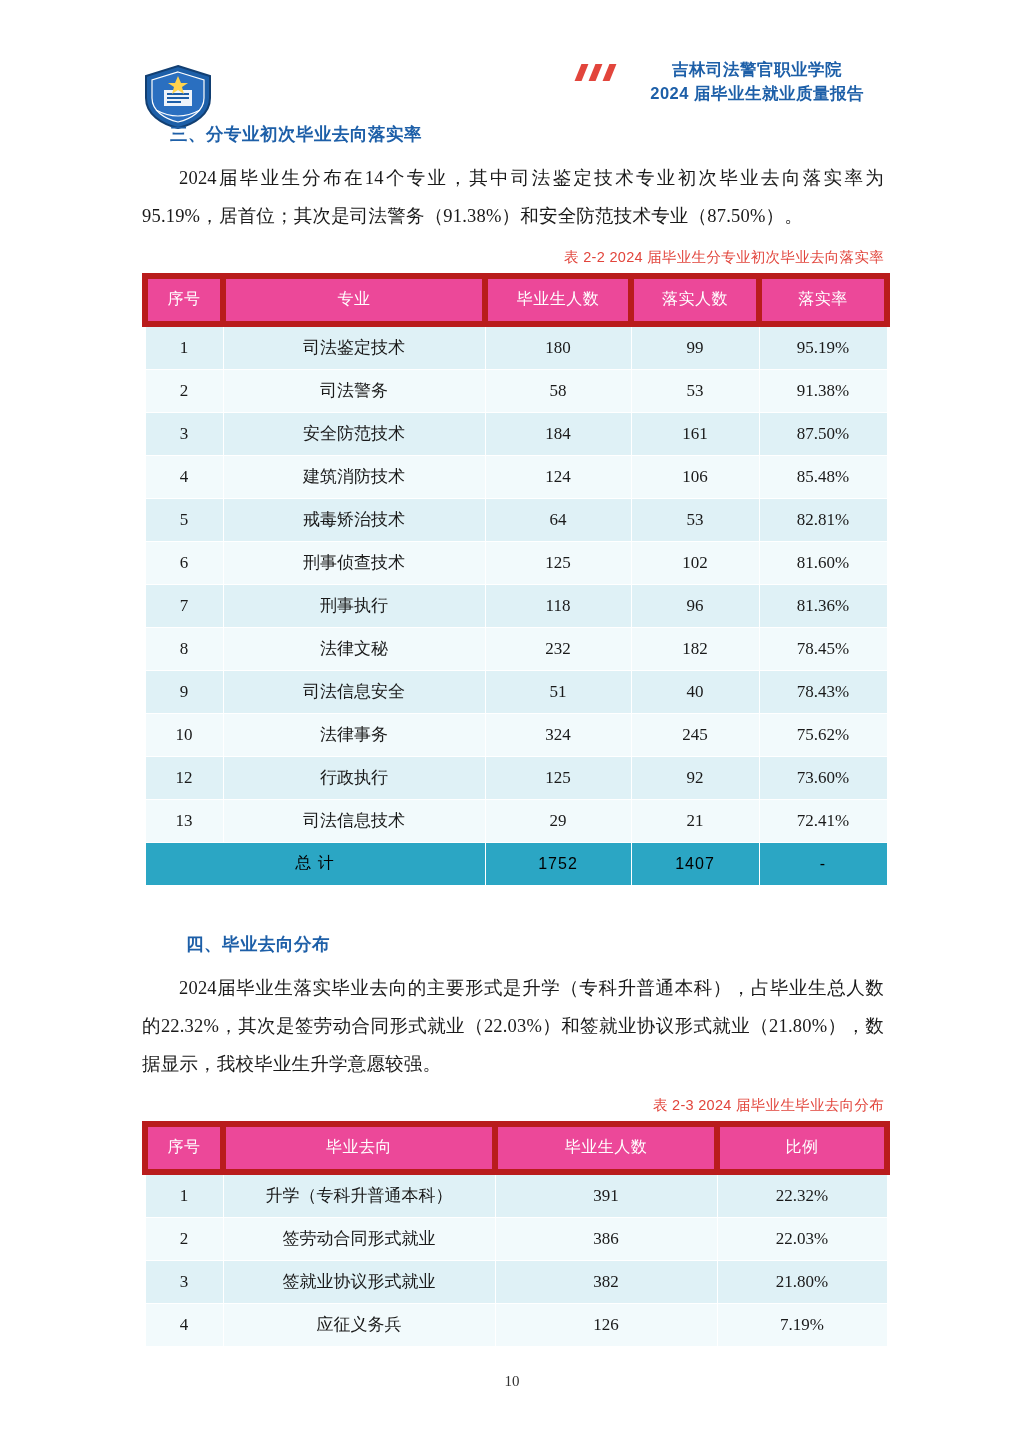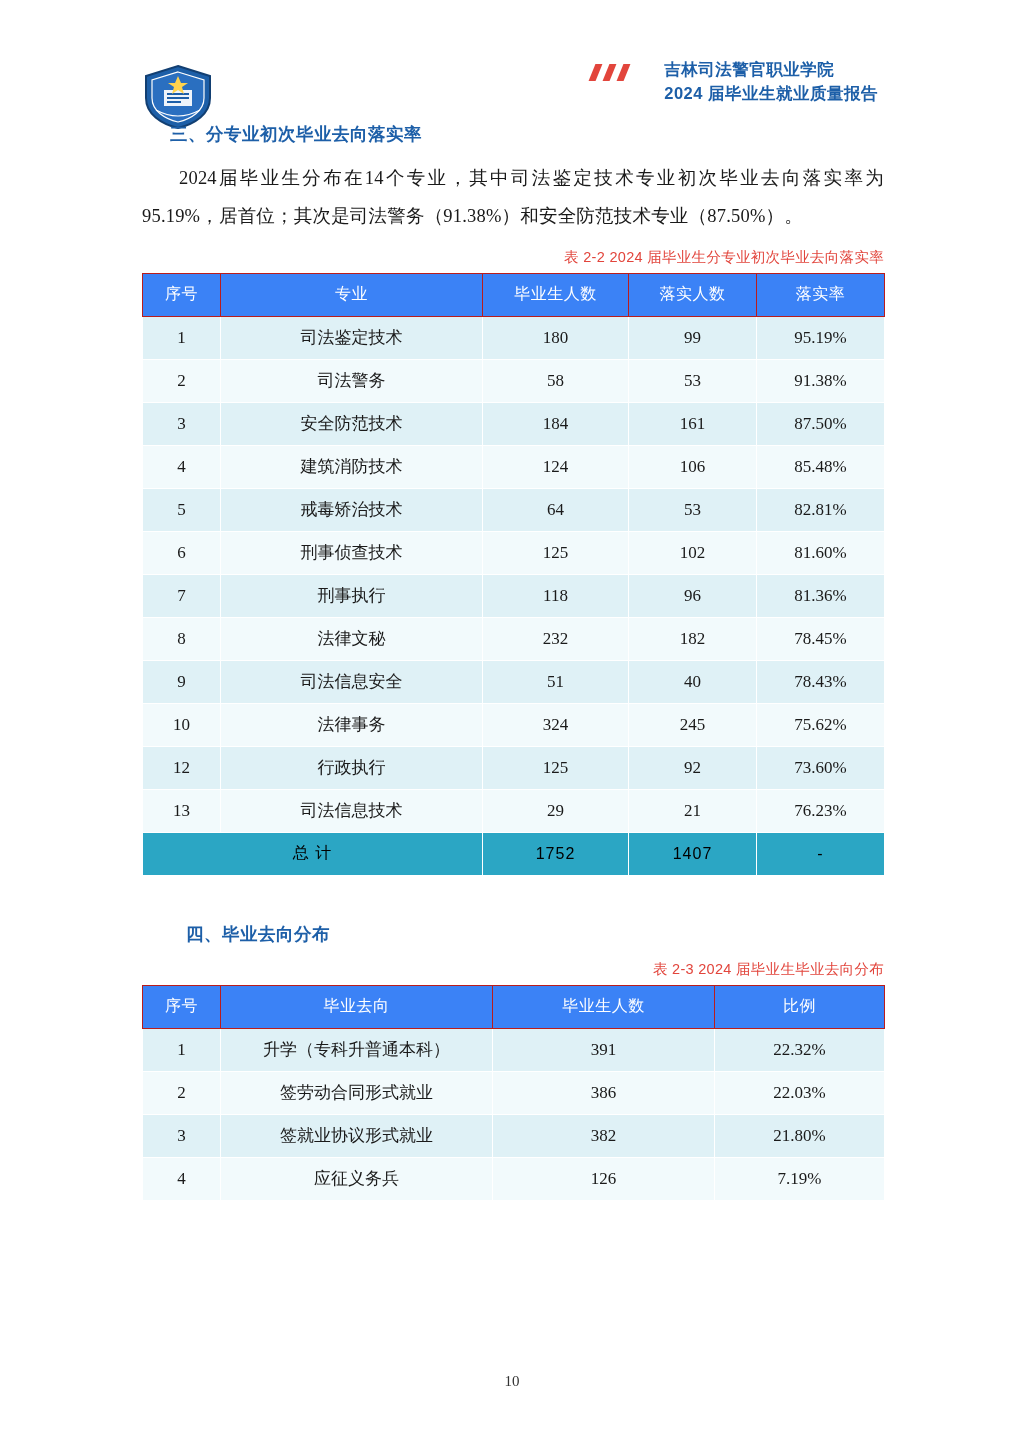--- a/index.html
+++ b/index.html
@@ -34,23 +34,23 @@
     position: absolute;
     left: 140px;
     top: 30px;
     width: 76px;
     height: 66px;
   }
   .logo svg { display: block; }
 
   .header-right {
     position: absolute;
-    right: 146px;
+    right: 160px;
     top: 24px;
-    text-align: left;
+    text-align: center;
     line-height: 1.45;
   }
   .header-title-line1 {
     font-family: "Liberation Sans", sans-serif;
     font-weight: bold;
     font-size: 16.5px;
     color: #1d5fa8;
     letter-spacing: 0.5px;
   }
   .header-title-line2 {
@@ -119,27 +119,27 @@
     letter-spacing: 0.3px;
   }
 
   table.data-table {
     border-collapse: collapse;
     width: 742px;
     table-layout: fixed;
     font-size: 16.5px;
   }
   table.data-table th {
-    background: #3b82f6;
+    background: #ec4899;
     color: #ffffff;
     font-weight: normal;
     font-family: "Liberation Sans", sans-serif;
     font-size: 16px;
     height: 40px;
-    border: 1px solid #b91c1c;
+    border: 6px solid #b91c1c;
     letter-spacing: 0.5px;
   }
   table.data-table td {
     height: 40px;
     text-align: center;
     border: 1px solid #ffffff;
     color: #1a1a1a;
     font-size: 17px;
   }
   table.data-table tbody tr:nth-child(odd) td {
@@ -309,32 +309,33 @@
           <td>行政执行</td>
           <td>125</td>
           <td>92</td>
           <td>73.60%</td>
         </tr>
         <tr>
           <td>13</td>
           <td>司法信息技术</td>
           <td>29</td>
           <td>21</td>
-          <td>76.23%</td>
+          <td>72.41%</td>
         </tr>
         <tr class="total-row">
           <td colspan="2">总 计</td>
           <td>1752</td>
           <td>1407</td>
           <td>-</td>
         </tr>
       </tbody>
     </table>
 
     <h2 class="section-heading second">四、毕业去向分布</h2>
+    <p class="para">2024届毕业生落实毕业去向的主要形式是升学（专科升普通本科），占毕业生总人数的22.32%，其次是签劳动合同形式就业（22.03%）和签就业协议形式就业（21.80%），数据显示，我校毕业生升学意愿较强。</p>
 
     <div class="table-caption">表 2-3 2024 届毕业生毕业去向分布</div>
 
     <table class="data-table t23">
       <colgroup>
         <col class="c1">
           <col class="c2">
           <col class="c3">
           <col class="c4">
       </colgroup>

